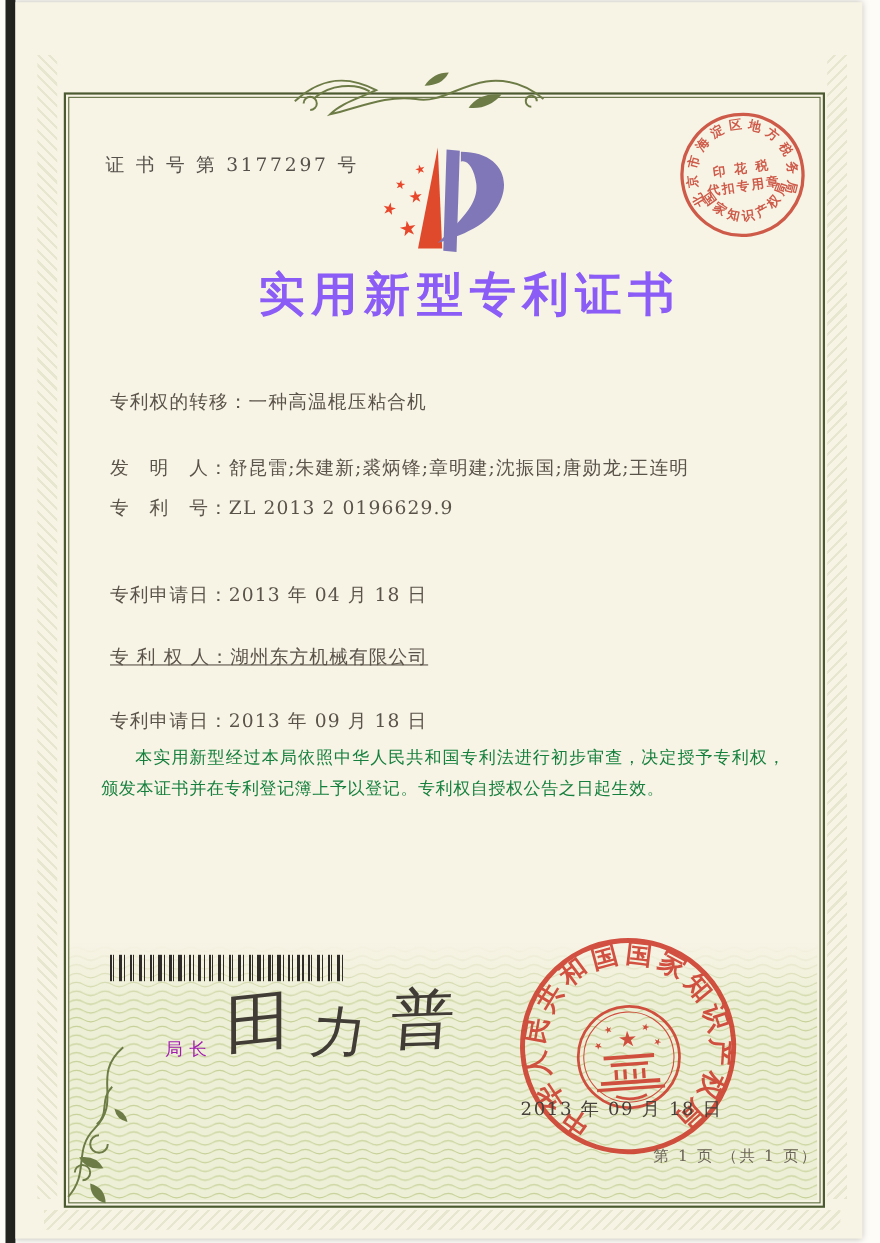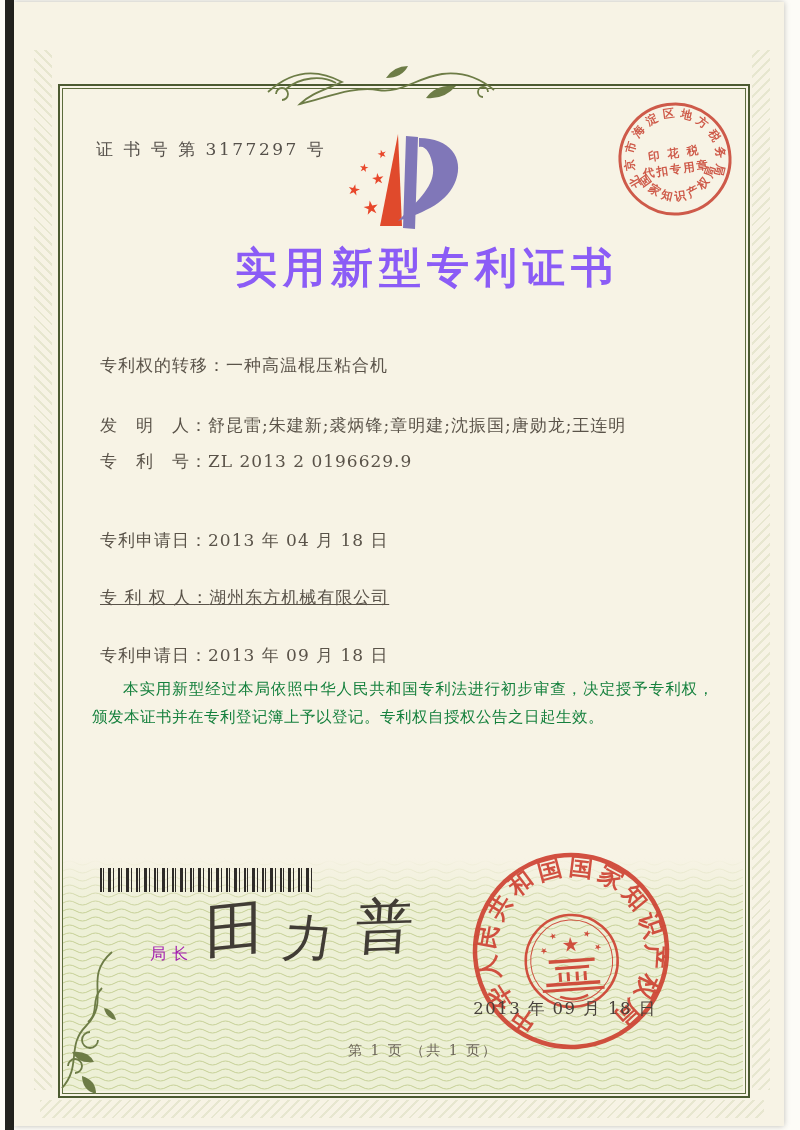--- a/index.html
+++ b/index.html
@@ -56,22 +56,22 @@
   .sig-1{font-size:50px;transform:translateY(6px) rotate(3deg);margin-left:14px;}
   .sig-2{font-size:58px;transform:translateY(-4px) rotate(-2deg);margin-left:16px;}
   .main-seal{left:465px;top:845px;opacity:.88;}
   .main-seal text{fill:#cd3a2b;font-family:"DejaVu Serif",serif;font-weight:bold;}
   .main-seal .arc text{font-size:24px;}
   .seal-ring{fill:none;stroke:#cd3a2b;stroke-width:4.5;}
   .emblem *{fill:#cd3a2b;stroke:none;}
   .emblem .wreath{fill:none;stroke:#cd3a2b;}
   .seal-date{left:470px;top:998px;width:190px;text-align:center;
     font-size:16.5px;letter-spacing:1.5px;color:#46403a;}
-  .page-footer{left:62px;top:1042px;width:682px;text-align:center;
-    font-size:14px;letter-spacing:2px;color:#6b6458;margin-left:20px;}
+  .page-footer{left:62px;top:1042px;width:682px;text-align:right;
+    font-size:14px;letter-spacing:2px;color:#6b6458;}
   .ornament{color:#6d7c46;}
 </style>
 </head>
 <body>
 
 <svg width="0" height="0" style="position:absolute" aria-hidden="true">
   <defs>
     <path id="star" d="M0,-1 L0.225,-0.309 L0.951,-0.309 L0.363,0.118 L0.588,0.809 L0,0.382 L-0.588,0.809 L-0.363,0.118 L-0.951,-0.309 L-0.225,-0.309 Z"></path>
   </defs>
 </svg>

